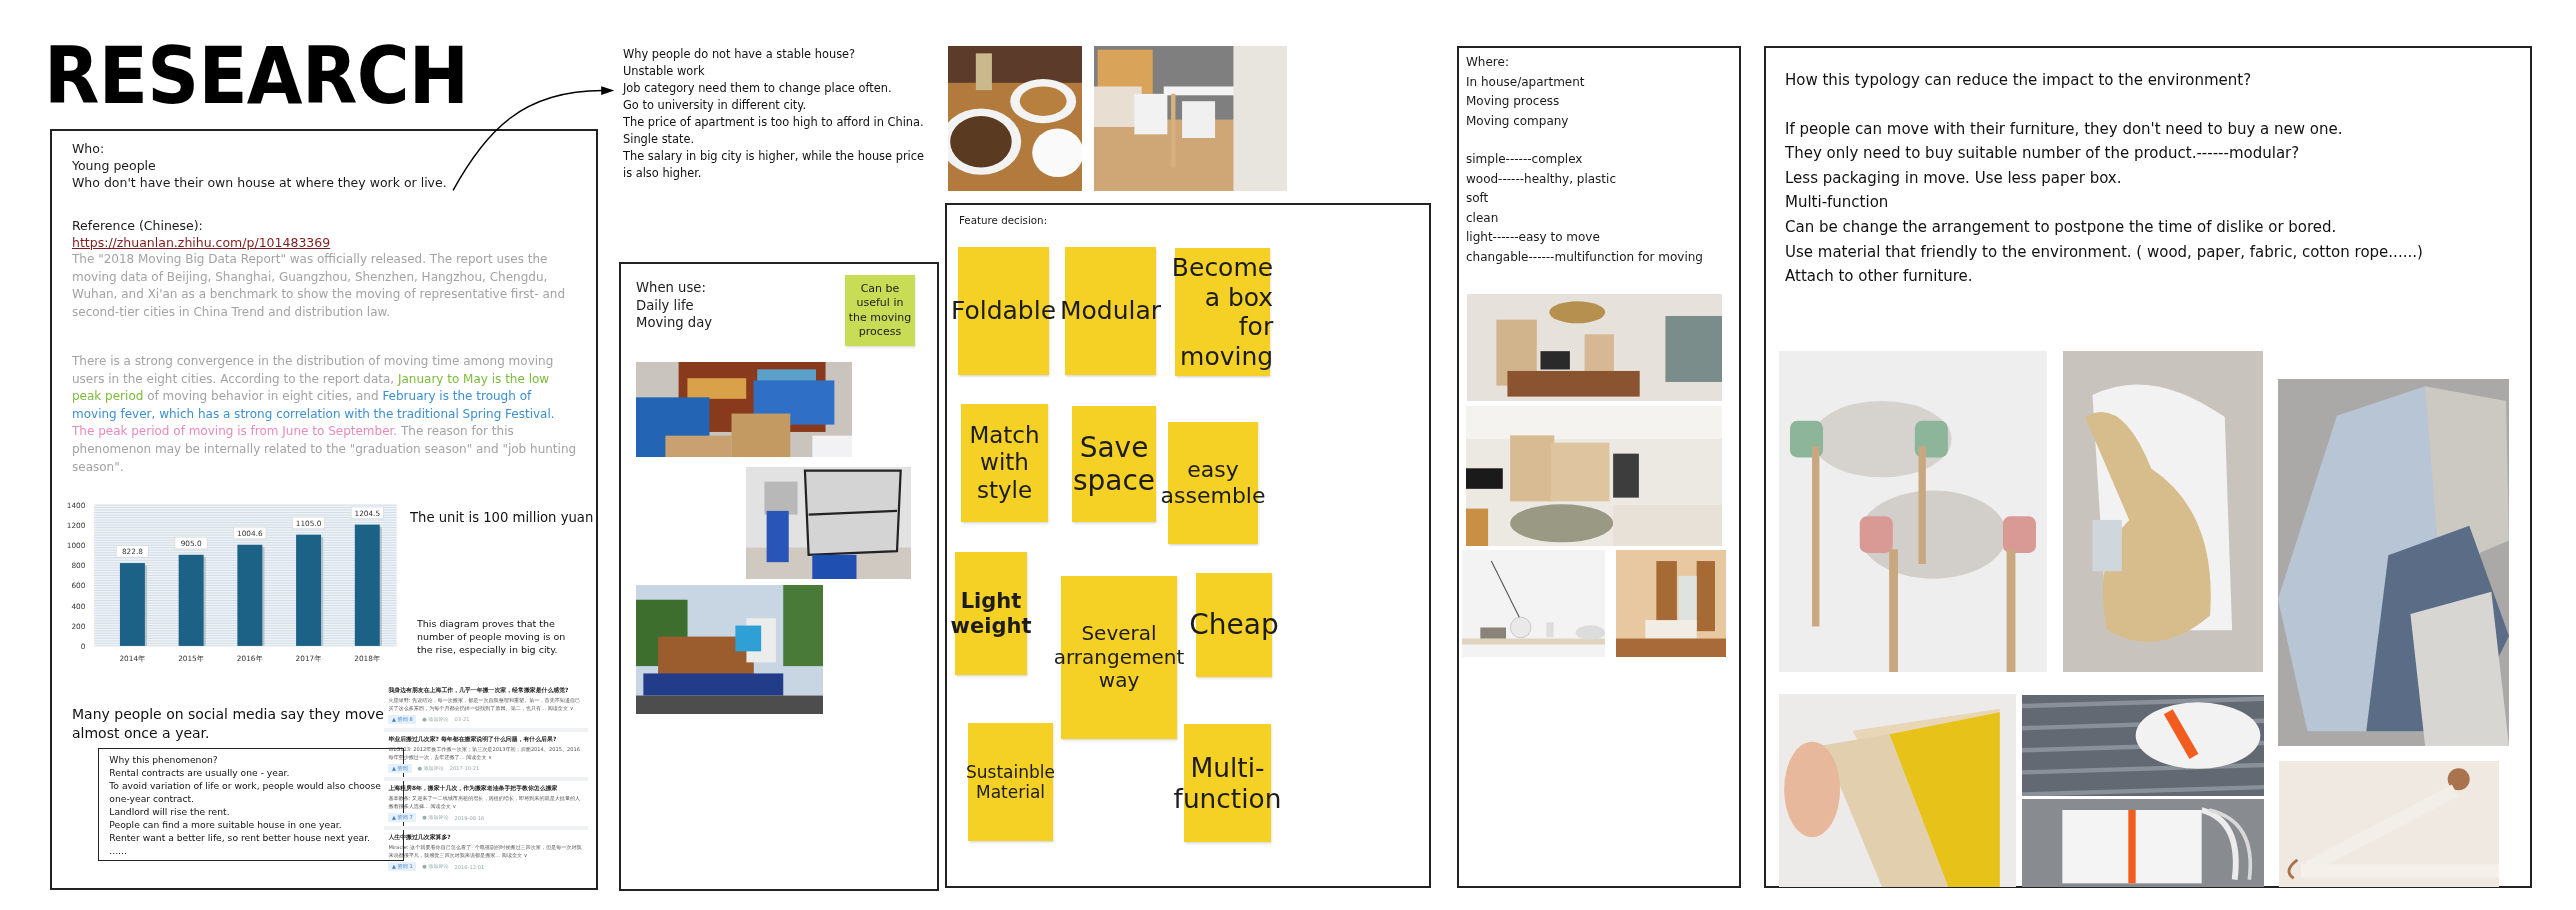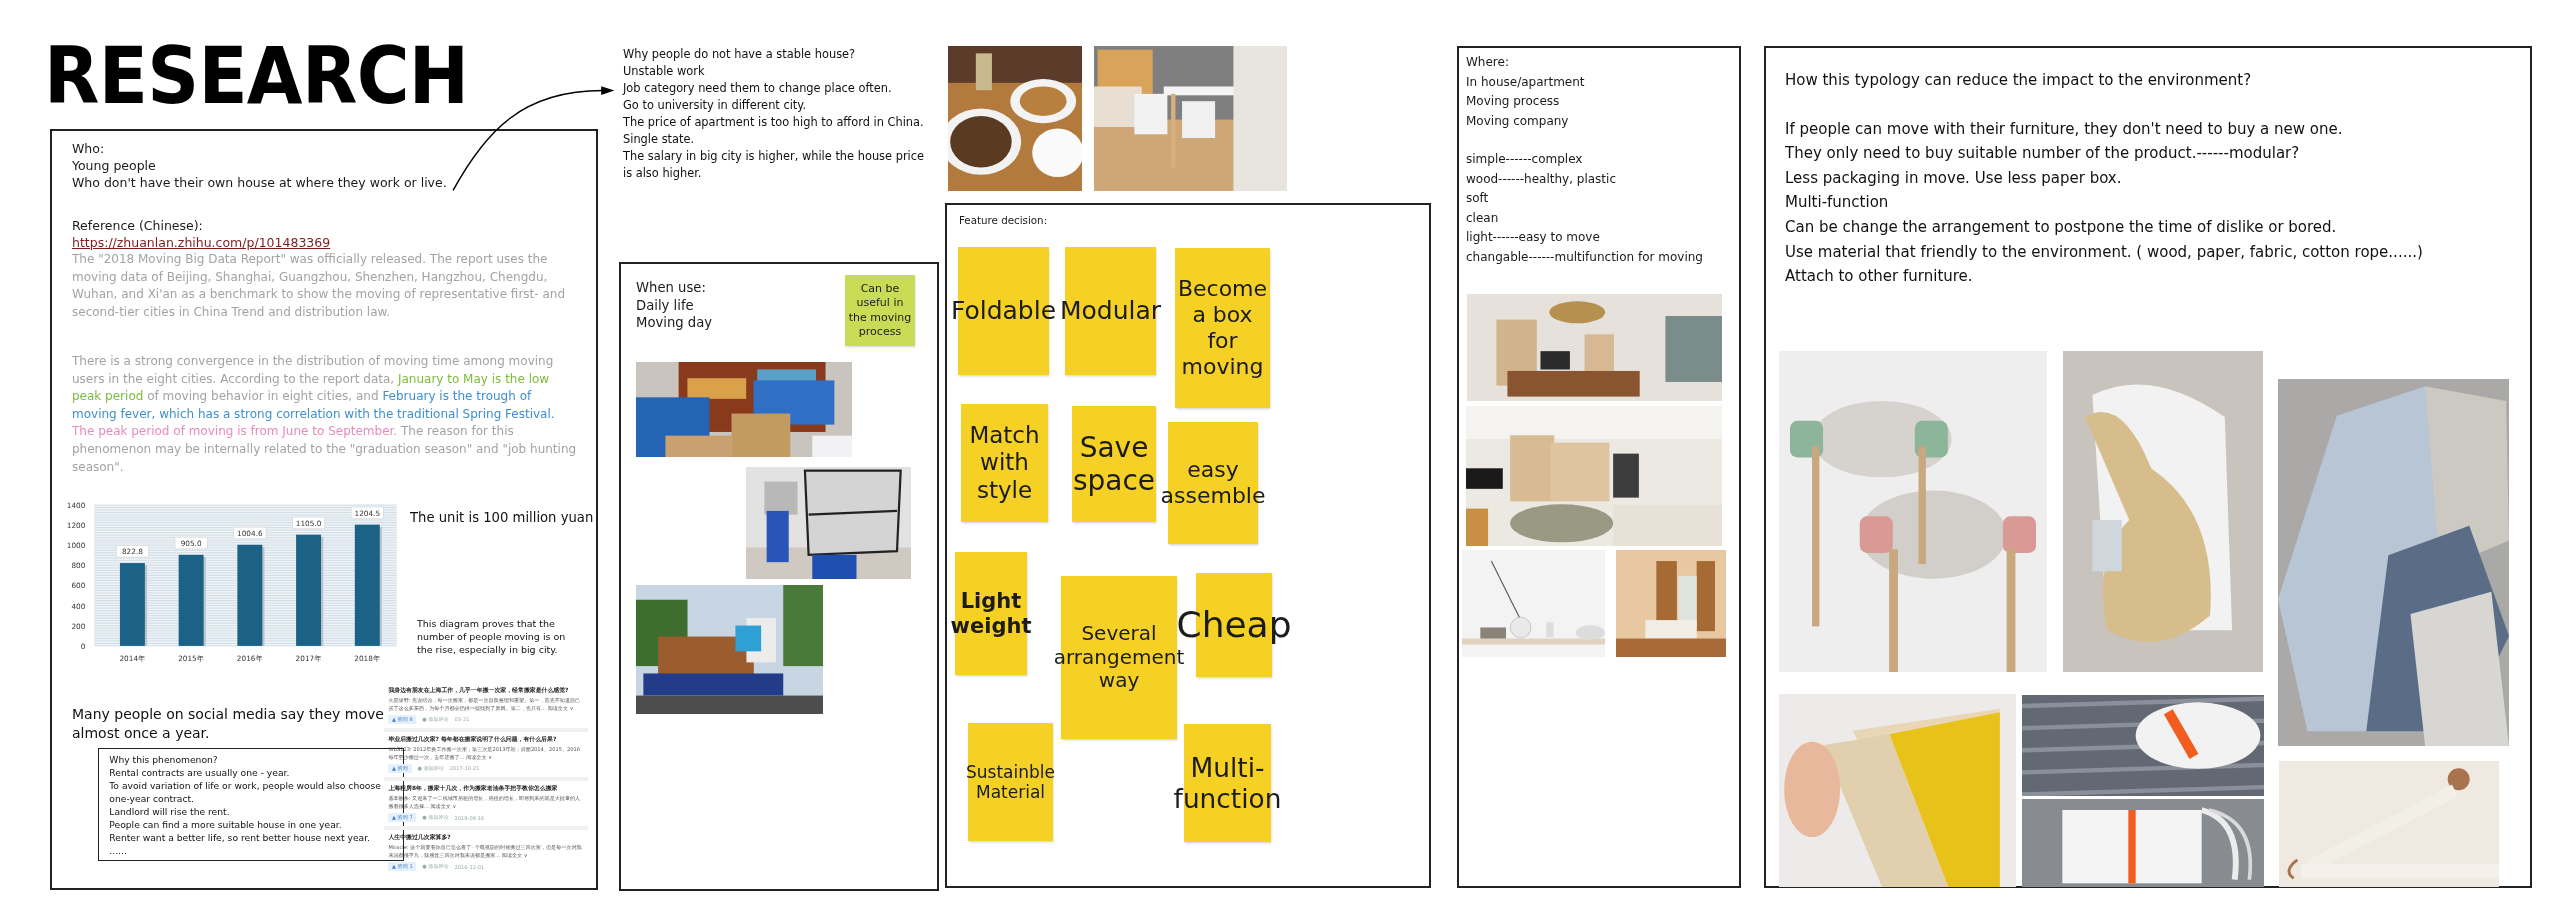--- a/index.html
+++ b/index.html
@@ -295,41 +295,41 @@
 
 <div class="panel" style="left:945px; top:203px; width:486px; height:685px;"></div>
 <div class="abs" style="left:959px; top:214px; font-size:10.3px;">Feature decision:</div>
 
 <div class="sticky" style="left:958px; top:247px; width:91px; height:128px; font-size:25px;">
     <span>Foldable</span>
   </div>
 <div class="sticky" style="left:1065px; top:247px; width:91px; height:128px; font-size:25px;">
     <span>Modular</span>
   </div>
-<div class="sticky" style="left:1175px; top:248px; width:95px; height:160px; font-size:22px;">
+<div class="sticky" style="left:1175px; top:248px; width:95px; height:128px; font-size:25px;text-align:right;">
     <span>Become a box for moving</span>
   </div>
 
 <div class="sticky" style="left:961px; top:404px; width:87px; height:118px; font-size:23px;">
     <span>Match with style</span>
   </div>
 <div class="sticky" style="left:1072px; top:406px; width:84px; height:116px; font-size:28px;">
     <span>Save space</span>
   </div>
 <div class="sticky" style="left:1168px; top:422px; width:90px; height:122px; font-size:22px;">
     <span>easy assemble</span>
   </div>
 
 <div class="sticky" style="left:955px; top:552px; width:72px; height:123px; font-size:21px;font-weight:bold;">
     <span>Light weight</span>
   </div>
 <div class="sticky" style="left:1061px; top:576px; width:116px; height:163px; font-size:20px;">
     <span>Several arrangement way</span>
   </div>
-<div class="sticky" style="left:1196px; top:573px; width:76px; height:104px; font-size:36px;">
+<div class="sticky" style="left:1196px; top:573px; width:76px; height:104px; font-size:28px;">
     <span>Cheap</span>
   </div>
 
 <div class="sticky" style="left:968px; top:723px; width:85px; height:118px; font-size:17px;">
     <span>Sustainble Material</span>
   </div>
 <div class="sticky" style="left:1184px; top:724px; width:87px; height:118px; font-size:26.4px;">
     <span>Multi-function</span>
   </div>
 

